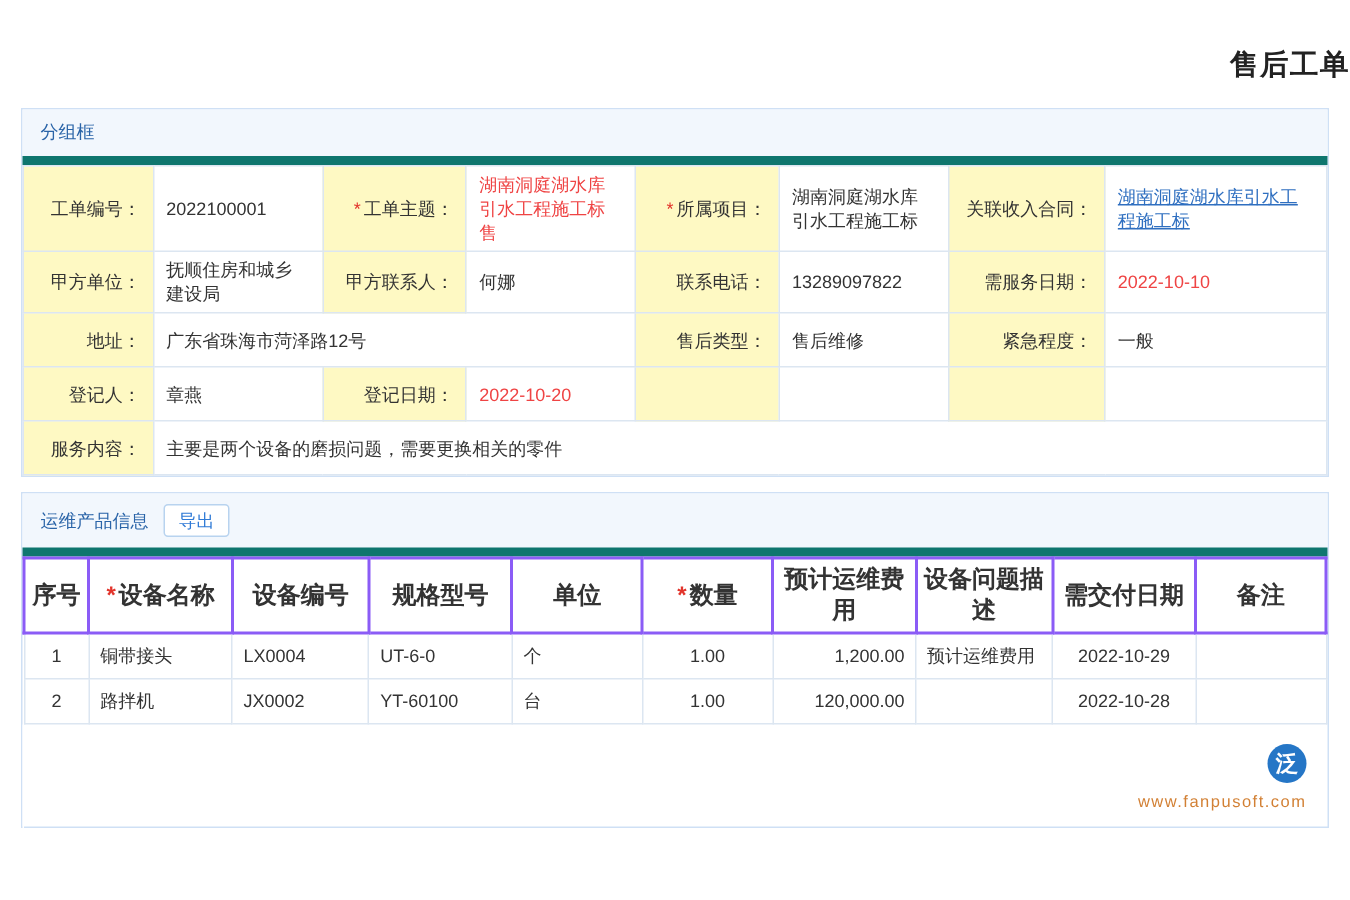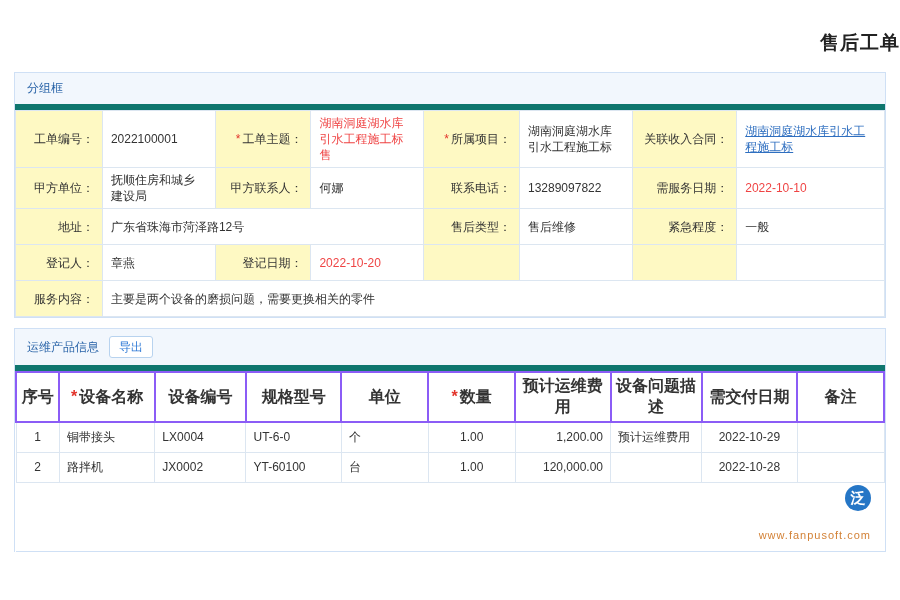--- a/index.html
+++ b/index.html
@@ -136,21 +136,21 @@
   .wm-text {
     font-size: 21px;
     font-weight: bold;
     color: #1a6fc4;
     letter-spacing: 1px;
   }
   .wm-url {
     font-size: 11px;
     color: #d07a2a;
     letter-spacing: 1px;
-    margin-top: 18px;
+    margin-top: 7px;
   }
 </style>
 </head>
 <body>
 
 <div class="page">
 
   <div class="page-title">售后工单</div>
 
   <div class="panel">

